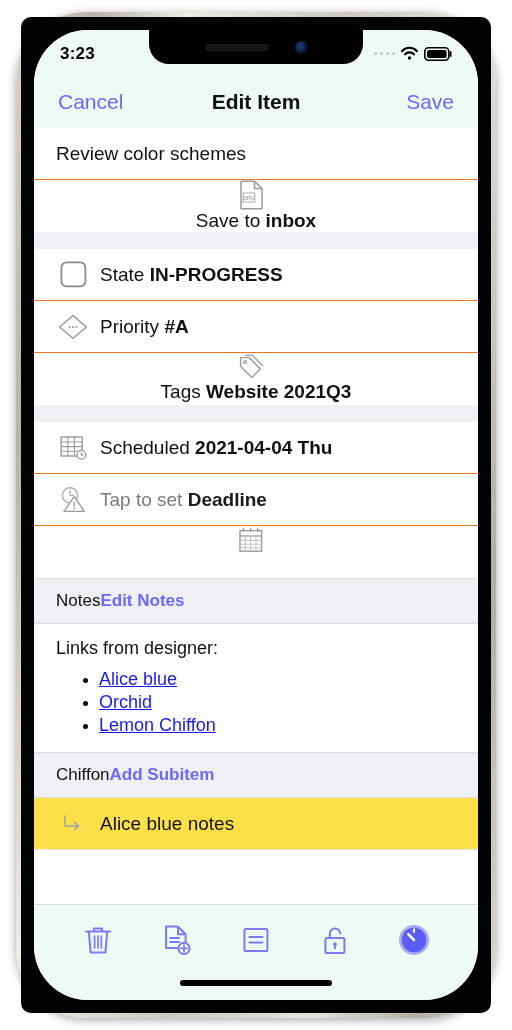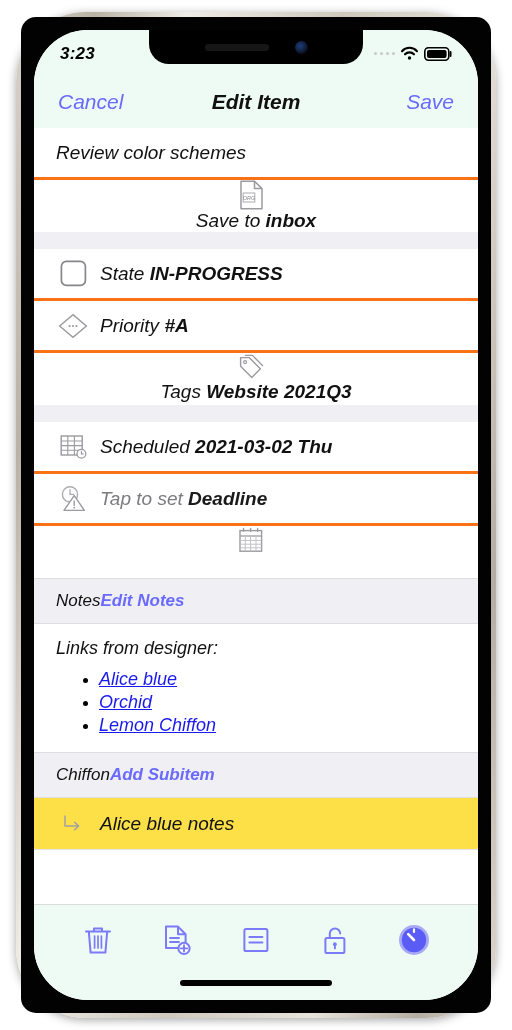--- a/index.html
+++ b/index.html
@@ -20,23 +20,22 @@
     position: absolute;
     left: 16px; top: 12px;
     width: 480px; height: 1006px;
     border-radius: 70px;
     background: linear-gradient(100deg,#d8d4cc 0%,#b9b2a6 12%,#efece6 26%,#cfc9bd 50%,#e7e3db 72%,#b4ada1 88%,#ded9d0 100%);
     box-shadow: 0 2px 10px rgba(0,0,0,.35);
   }
   .phone-bezel {
     position: absolute;
     left: 5px; top: 5px; right: 5px; bottom: 5px;
-    border-radius: 15px;
+    border-radius: 10px;
     background: #020202;
-    font-style: italic;
   }
   .screen {
     position: absolute;
     left: 13px; top: 13px; right: 13px; bottom: 13px;
     border-radius: 54px;
     background: #ffffff;
     overflow: hidden;
   }
 
   
@@ -85,21 +84,21 @@
   .nav-right { text-align: right; }
 
   
   .content { background: #ffffff; height: 770px; overflow: hidden; }
   .gap { height: 17px; background: #f0f0f4; }
   .row {
     display: flex; align-items: center;
     padding: 0 22px;
     height: 52px;
     background: #fff;
-    border-bottom: 3px solid #f97316;
+    border-bottom: 1px solid #f97316;
   }
   .row.no-border { border-bottom: none; flex-direction: column; }
   .row-title { font-size: 19px; color: #111; }
   .ico { width: 34px; flex: none; display: flex; align-items: center; justify-content: center; margin-right: 10px; }
   .label { font-size: 19px; color: #111; }
   .label .strong { font-weight: bold; }
   .label.dim { color: #7b7b80; }
   .label.dim .strong { color: #1a1a1a; }
 
   
@@ -235,21 +234,21 @@
 
        <div class="row">
          <span class="ico">
            <svg width="29" height="27" viewBox="0 0 29 27">
              <rect x="2.2" y="3" width="21" height="19" fill="none" stroke="#9b9b9f" stroke-width="1.4"></rect>
              <path d="M2.2 8 h21 M2.2 12.6 h21 M2.2 17.3 h21 M8.8 3 v19 M15.4 3 v19" stroke="#9b9b9f" stroke-width="1.1"></path>
              <circle cx="22.4" cy="20.8" r="4.4" fill="#fff" stroke="#9b9b9f" stroke-width="1.3"></circle>
              <path d="M22.4 18.4 v2.5 h1.8" fill="none" stroke="#9b9b9f" stroke-width="1.1" stroke-linecap="round"></path>
            </svg>
          </span>
-         <span class="label"><span>Scheduled </span><span class="strong">2021-03-02 Thu</span></span>
+         <span class="label"><span>Scheduled </span><span class="strong">2021-04-04 Thu</span></span>
        </div>
 
        <div class="row">
          <span class="ico">
            <svg width="29" height="28" viewBox="0 0 29 28">
              <circle cx="11" cy="9.4" r="7.6" fill="none" stroke="#aeaeb2" stroke-width="1.4"></circle>
              <path d="M11 4.6 v4.8 h3.5" fill="none" stroke="#aeaeb2" stroke-width="1.3" stroke-linecap="round"></path>
              <path d="M15.2 10.6 L25.4 25.4 H5 Z" fill="#fff" stroke="#9b9b9f" stroke-width="1.4" stroke-linejoin="round"></path>
              <path d="M15.2 16 v4.6" stroke="#9b9b9f" stroke-width="1.4" stroke-linecap="round"></path>
              <circle cx="15.2" cy="22.7" r="0.9" fill="#9b9b9f"></circle>

